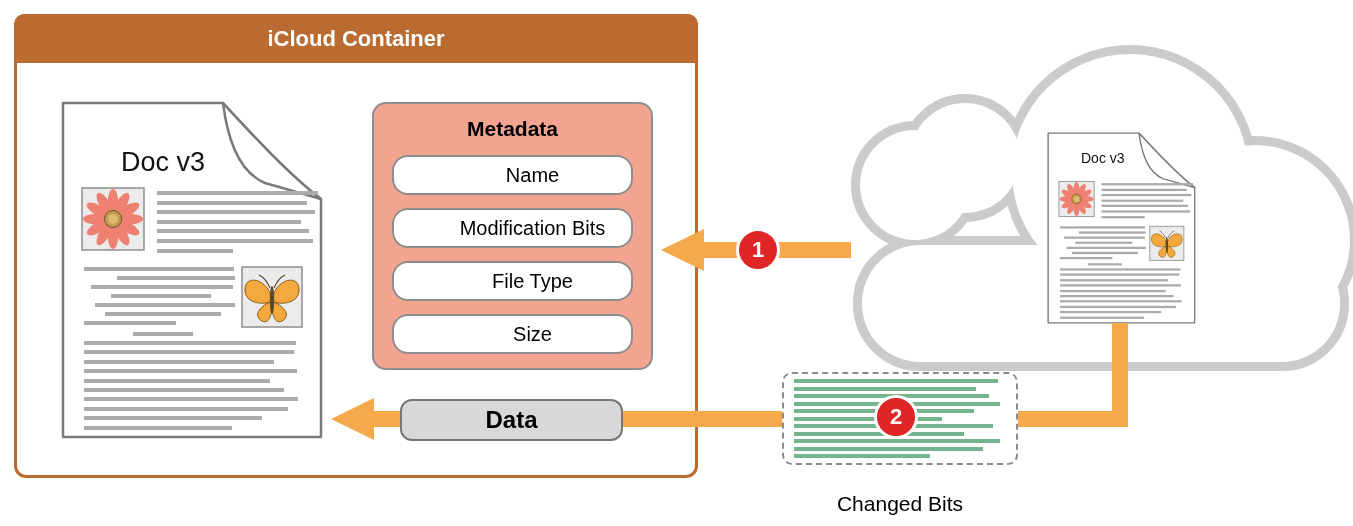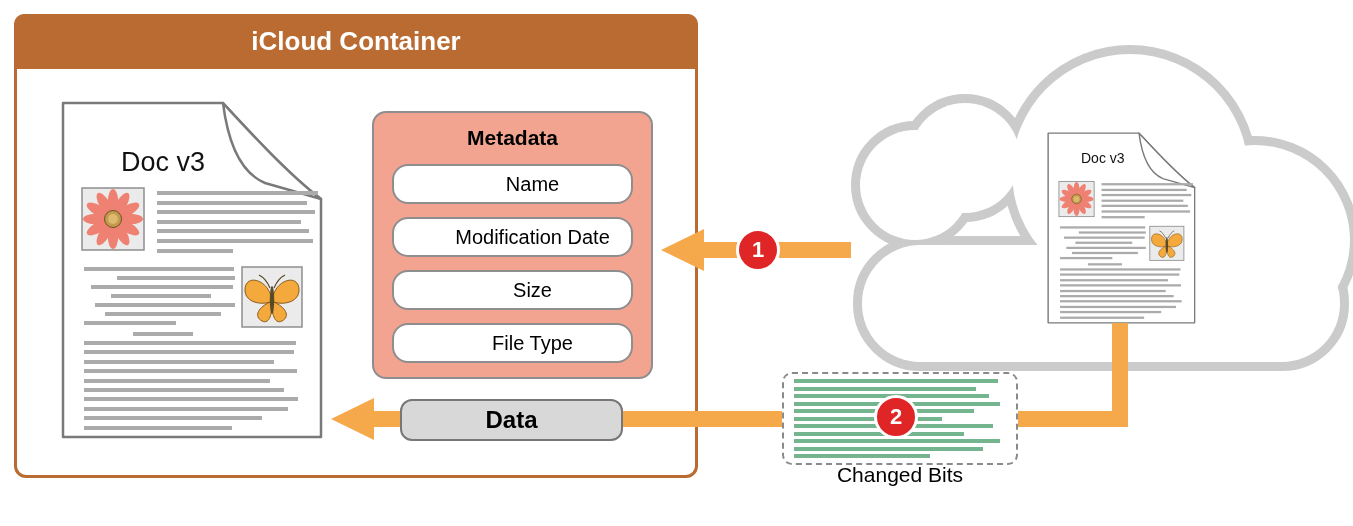--- a/index.html
+++ b/index.html
@@ -4,44 +4,44 @@
 <style>
   html,body{margin:0;padding:0;background:#fff;}
   #canvas{position:relative;width:1353px;height:526px;background:#fff;overflow:hidden;
           font-family:"Liberation Sans",sans-serif;color:#000;}
   .abs{position:absolute;}
   svg.layer{position:absolute;left:0;top:0;pointer-events:none;}
 
   
   #container-box{left:14px;top:14px;width:684px;height:464px;box-sizing:border-box;
      border:3px solid var(--brand-brown);border-radius:12px;background:#fff;z-index:1;}
-  #container-header{left:14px;top:14px;width:684px;height:55px;background:var(--brand-brown);
+  #container-header{left:14px;top:14px;width:684px;height:49px;background:var(--brand-brown);
      border-radius:10px 10px 0 0;z-index:1;display:flex;align-items:center;justify-content:center;
-     color:#fff;font-weight:bold;font-size:26px;}
-
-  
-  #metadata-panel{left:372px;top:111px;width:281px;height:268px;box-sizing:border-box;z-index:2;
+     color:#fff;font-weight:bold;font-size:22px;}
+
+  
+  #metadata-panel{left:372px;top:102px;width:281px;height:268px;box-sizing:border-box;z-index:2;
      background:var(--salmon);border:2px solid var(--border-gray);border-radius:14px;padding-top:10px;}
   #metadata-title{text-align:center;font-weight:bold;font-size:21px;margin:3px 0 14px 0;}
   .metadata-row{height:40px;box-sizing:border-box;margin:0 18px 13px 18px;background:#fff;
      border:2px solid var(--border-gray);border-radius:16px;display:flex;align-items:center;
      justify-content:center;font-size:20px;padding-left:40px;}
 
   
   #data-pill{left:400px;top:399px;width:223px;height:42px;box-sizing:border-box;z-index:4;
      background:var(--pill-gray);border:2px solid #777;border-radius:12px;display:flex;
      align-items:center;justify-content:center;font-weight:bold;font-size:24px;}
 
   
   #changed-bits-box{left:782px;top:372px;width:236px;height:93px;box-sizing:border-box;z-index:4;
      background:#fff;border:2px dashed #8a8a8a;border-radius:10px;}
   #changed-bits-lines{position:absolute;left:10px;right:10px;top:5px;bottom:5px;display:flex;
      flex-direction:column;justify-content:space-between;}
   .gline{height:4px;background:var(--green-line);}
-  #changed-bits-label{left:782px;top:463px;width:236px;text-align:center;font-size:21px;z-index:2;}
+  #changed-bits-label{left:782px;top:492px;width:236px;text-align:center;font-size:21px;z-index:2;}
 
   
   .badge{width:38px;height:38px;border-radius:50%;background:var(--badge-red);border:3px solid #fff;
      color:#fff;font-weight:bold;font-size:22px;display:flex;align-items:center;justify-content:center;
      z-index:5;}
   #badge-1{left:736px;top:228px;}
   #badge-2{left:874px;top:395px;}
 
   
   .doc-title{color:#111;z-index:2;}
@@ -189,23 +189,23 @@
     <use href="#docpage" xlink:href="#docpage" width="262" height="338" transform="translate(61,101)"></use>
     <use href="#docpage" xlink:href="#docpage" width="262" height="338" transform="translate(1047,132) scale(0.568)"></use>
   </svg>
 
   <div id="doc-title-local" class="abs doc-title">Doc v3</div>
   <div id="doc-title-cloud" class="abs doc-title">Doc v3</div>
 
   <div id="metadata-panel" class="abs">
     <div id="metadata-title">Metadata</div>
     <div class="metadata-row">Name</div>
-    <div class="metadata-row">Modification Date</div>
+    <div class="metadata-row">Modification Bits</div>
+    <div class="metadata-row">File Type</div>
     <div class="metadata-row">Size</div>
-    <div class="metadata-row">File Type</div>
   </div>
 
   <svg class="layer" width="1353" height="526" viewBox="0 0 1353 526" style="z-index:3">
     <path class="abar" d="M851,250 H703" stroke-width="16"></path>
     <polygon class="ahead" points="661,250 704,229 704,271"></polygon>
     <path class="abar" d="M1120,323 V419 H372" stroke-width="16"></path>
     <polygon class="ahead" points="331,419 374,398 374,440"></polygon>
   </svg>
 
   <div id="data-pill" class="abs">

